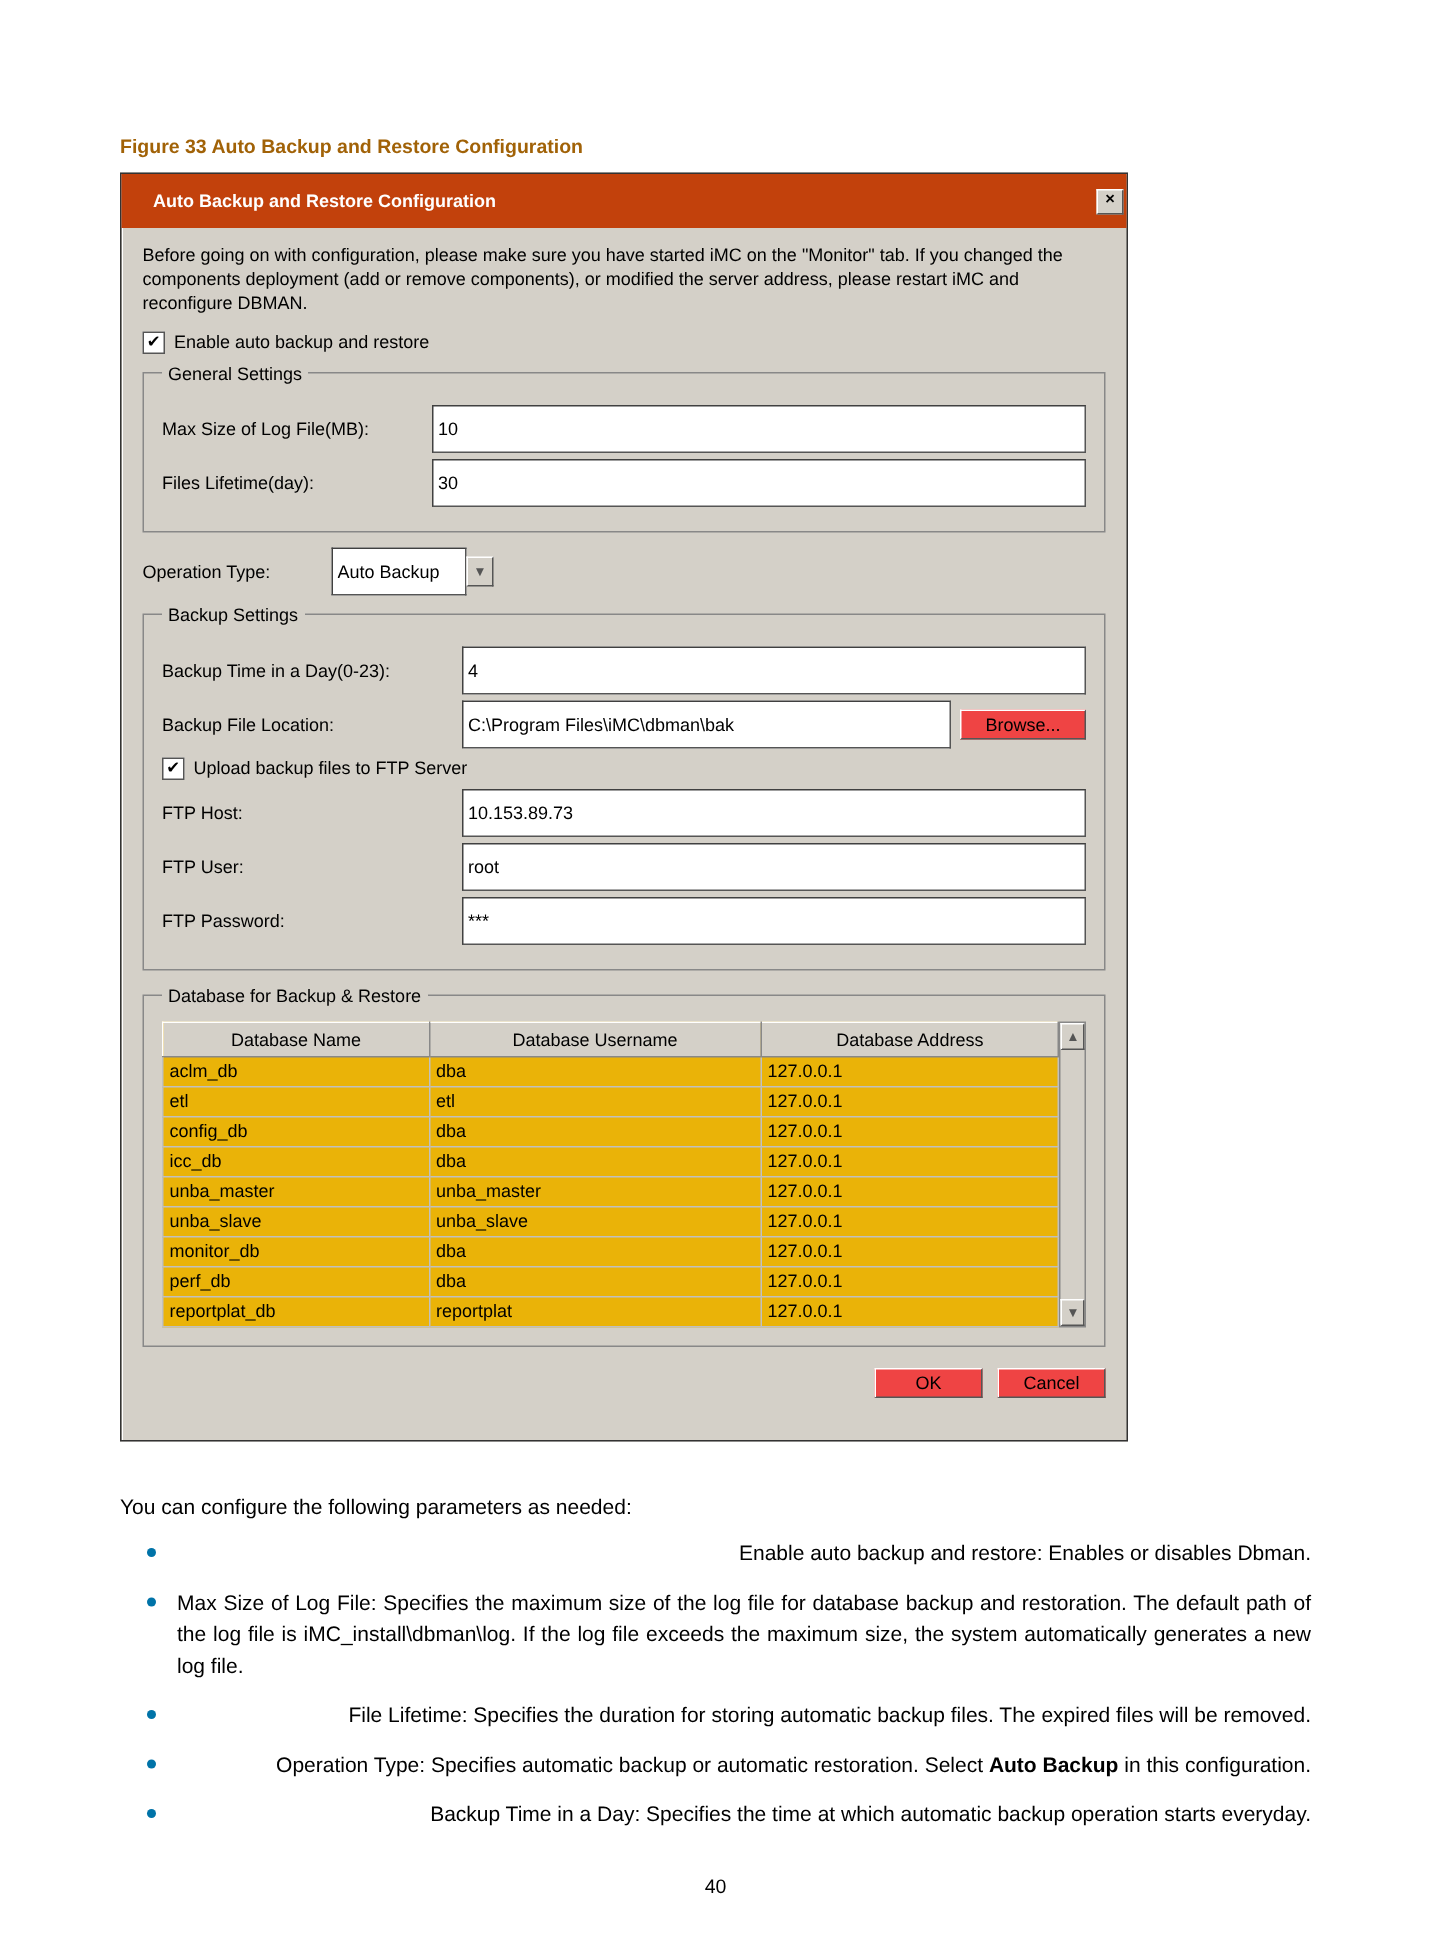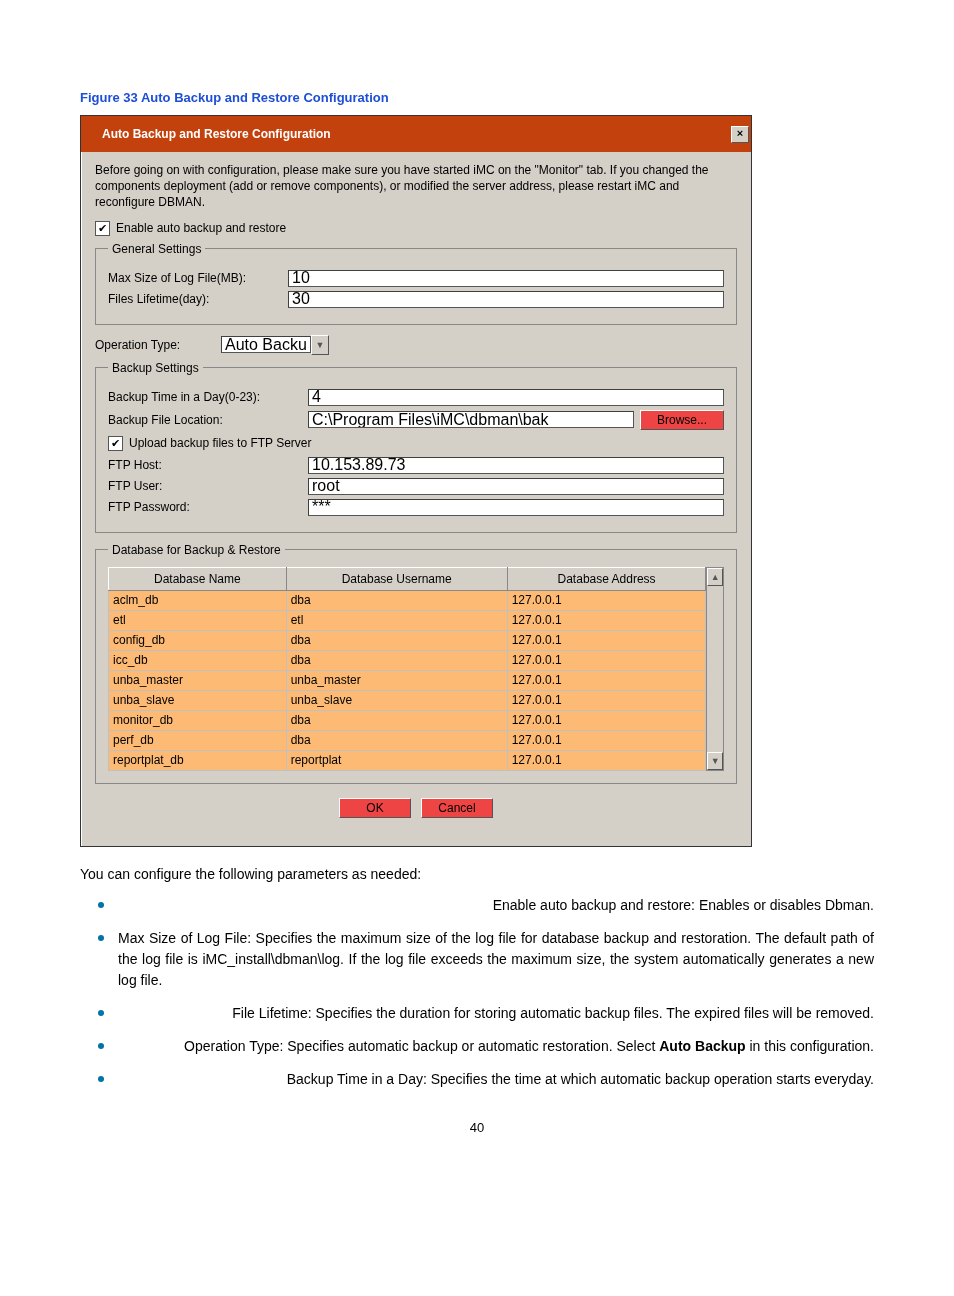--- a/index.html
+++ b/index.html
@@ -10,21 +10,21 @@
     font-size: 13px;
     color: #000;
   }
   .page {
     width: 954px;
     margin: 0 auto;
     padding: 90px 80px 50px 80px;
     box-sizing: border-box;
   }
   .figcap {
-    color: #1d4ed8;
+    color: #a16207;
     font-weight: bold;
     font-size: 13px;
     margin-bottom: 10px;
   }
   .dialog {
     width: 670px;
     border: 1px solid #333;
     background: #d4d0c8;
     box-shadow: 1px 1px 0 #fff inset;
     font-family: Tahoma, Arial, sans-serif;
@@ -87,25 +87,25 @@
     align-items:center;
     margin: 4px 0;
   }
   .form-row .lbl { width: 180px; }
   .form-row .lblwide { width: 200px; }
   .txtinput {
     background:#fff;
     border:1px solid #555;
     border-top-color:#404040;
     border-left-color:#404040;
-    height:17px;
+    height:32px;
     padding: 1px 3px;
     box-sizing:border-box;
     font-family: Tahoma, Arial, sans-serif;
-    font-size:16px;
+    font-size:12px;
     flex:1;
   }
   .dropdown {
     display:flex;
     align-items:center;
   }
   .dropdown .txtinput { flex:none; width:90px; }
   .ddbtn {
     width:16px;height:18px;background:#d4d0c8;
     border:1px solid #fff;border-right-color:#555;border-bottom-color:#555;
@@ -122,21 +122,21 @@
     text-align:center;
   }
   .browsebtn { margin-left:6px; width:84px; box-sizing:border-box; padding:2px 0;}
   .tablewrap {
     position:relative;
     display:flex;
   }
   table.dbtable {
     border-collapse: collapse;
     width: 100%;
-    background:#fdba74;
+    background:#eab308;
     font-size:12px;
   }
   table.dbtable th {
     background:#d4d0c8;
     border:1px solid #888;
     border-top-color:#fff;border-left-color:#fff;
     font-weight:normal;
     padding:2px 4px;
     text-align:center;
     height:18px;
@@ -151,26 +151,26 @@
     background:#d4d0c8;
     border:1px solid #888;
     display:flex;flex-direction:column;justify-content:space-between;
   }
   .sbbtn {
     height:16px;background:#d4d0c8;
     border:1px solid #fff;border-right-color:#555;border-bottom-color:#555;
     display:flex;align-items:center;justify-content:center;font-size:9px;color:#555;
   }
   .dlgfooter {
-    display:flex;justify-content:center;gap:10px;margin-top:14px;
+    display:flex;justify-content:flex-end;gap:10px;margin-top:14px;
   }
   .dlgbtn { width:72px; box-sizing:border-box;}
 
   .bodytext {
-    margin-top: 18px;
+    margin-top: 34px;
     font-size: 14px;
     line-height:1.35;
   }
   ul.bullets {
     list-style:none;
     padding:0;margin:12px 0 0 0;
     font-size:14px;
   }
   ul.bullets li {
     display:flex;

